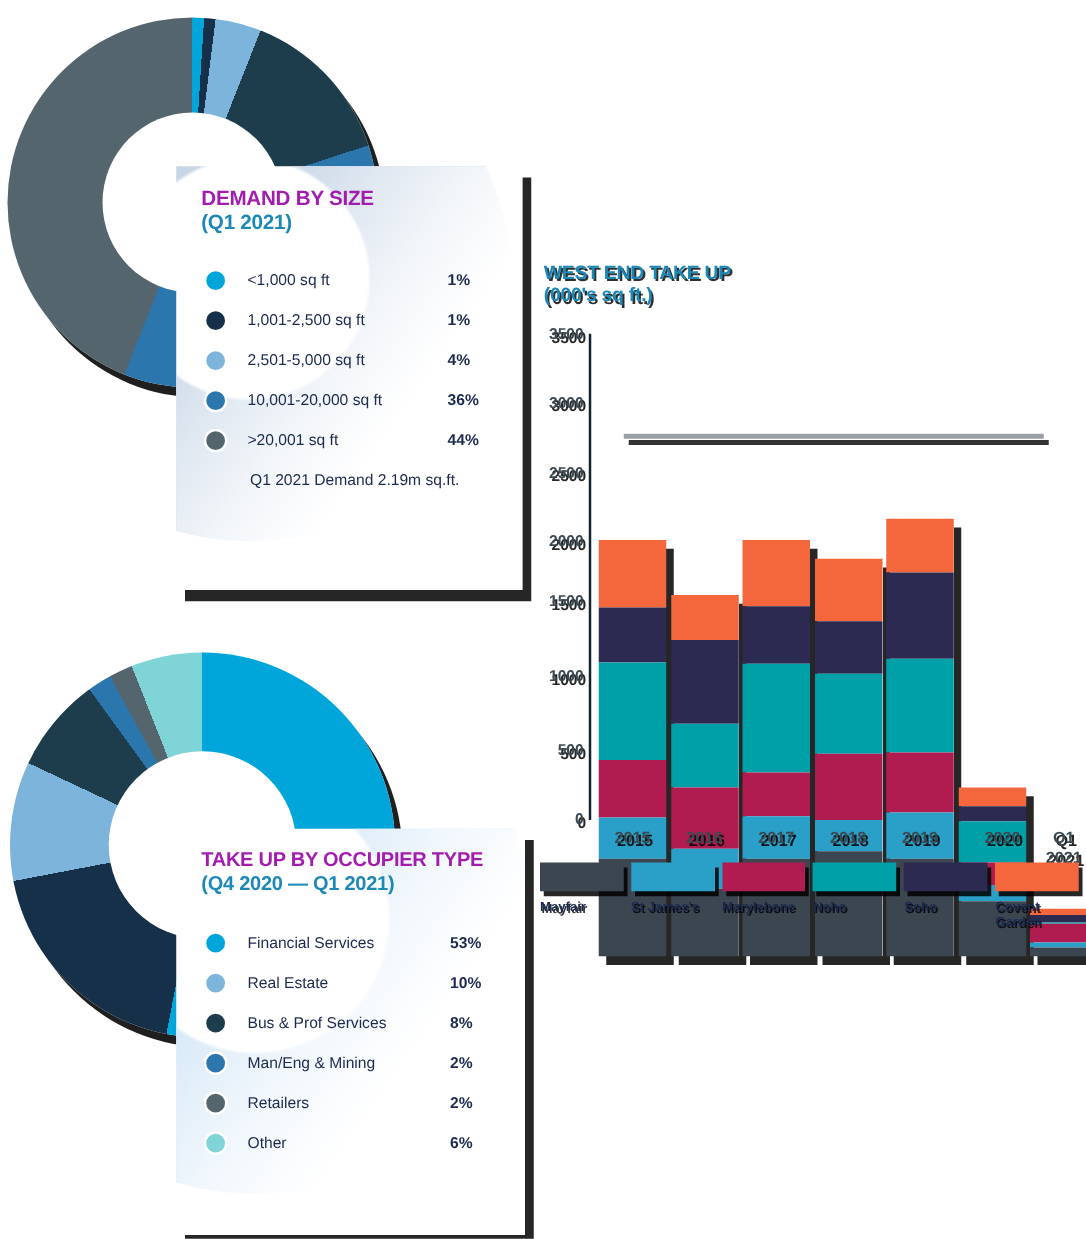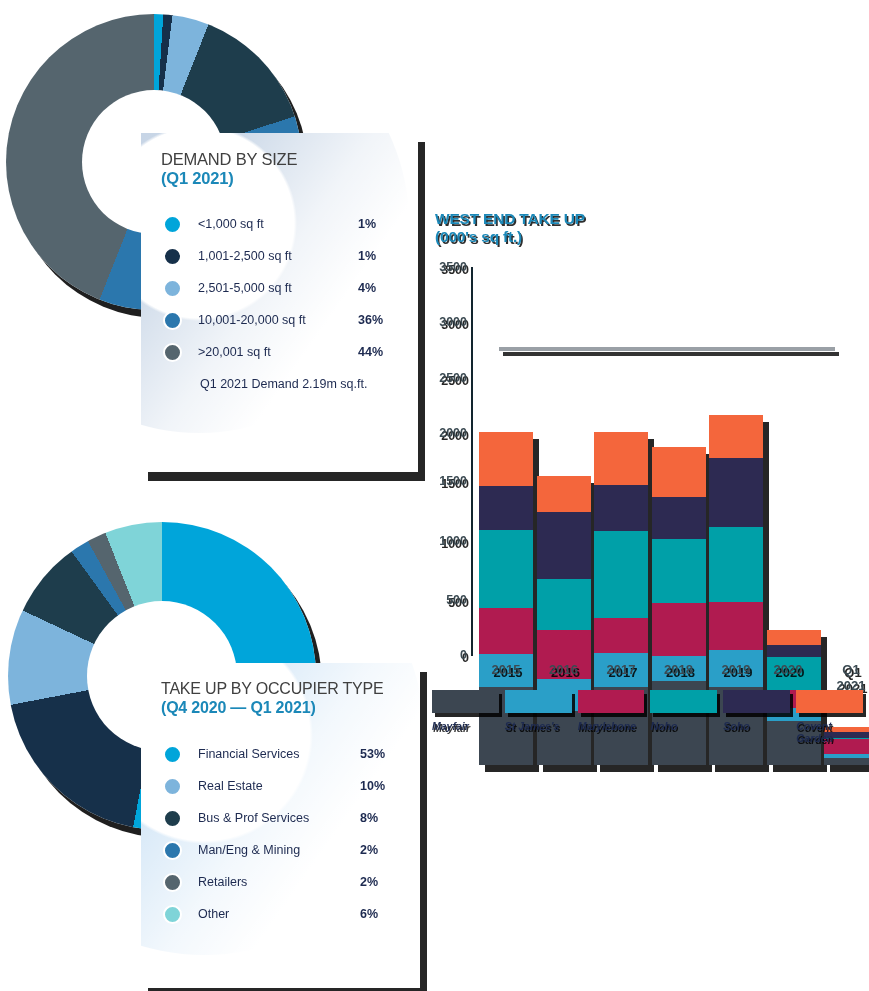--- a/index.html
+++ b/index.html
@@ -82,22 +82,22 @@
         rgba(255,255,255,0.15) 20%,
         rgba(255,255,255,0.75) 45%,
         rgba(255,255,255,1) 62%);
     pointer-events: none;
   }
 
   .card-inner { position: relative; z-index: 3; }
 
   .card-title {
     font-size: 16.5px;
-    font-weight: normal;
-    color: #404040;
+    font-weight: bold;
+    color: #a21caf;
     letter-spacing: -0.2px;
     line-height: 1.13;
   }
   .card-subtitle {
     font-size: 16.5px;
     font-weight: bold;
     color: #1b88b8;
     letter-spacing: -0.2px;
     line-height: 1.2;
   }
@@ -217,21 +217,20 @@
     box-shadow: 4px 5px 0 rgba(0,0,0,0.8);
     z-index: 6;
   }
 
   
   .bc-legend {
     position: absolute;
     left: 7px; top: 485px;
     width: 437px;
     display: flex;
-    font-style: italic;
   }
   .bc-legend-item { position: relative; }
   .bc-swatch {
     height: 23px;
     box-shadow: 3px 4px 0 rgba(0,0,0,0.85);
   }
   .bc-swatch-label {
     margin-top: 7px;
     font-size: 10.5px;
     font-weight: bold;
@@ -405,21 +404,21 @@
         <div class="bar-col" style="left: 341.5px; width: 54px; height: 450px;">
           <div class="bar-stack" style="height: 135.246px;">
             <div class="bar-seg" style="background: rgb(244, 102, 60); height: 15.52px;"></div>
             <div class="bar-seg" style="background: rgb(45, 42, 82); height: 12.1943px;"></div>
             <div class="bar-seg" style="background: rgb(0, 160, 168); height: 32.1486px;"></div>
             <div class="bar-seg" style="background: rgb(176, 27, 80); height: 18.8457px;"></div>
             <div class="bar-seg" style="background: rgb(42, 159, 200); height: 12.1943px;"></div>
             <div class="bar-seg" style="background: rgb(60, 70, 81); height: 44.3429px;"></div>
           </div>
         </div>
-        <div class="x-tick" style="left: 330px; width: 66px; top: 457px;">2020</div>
+        <div class="x-tick" style="left: 344px; width: 66px; top: 457px;">2020</div>
         <div class="bar-col" style="left: 399px; width: 54px; height: 450px;">
           <div class="bar-stack" style="height: 37.6914px;">
             <div class="bar-seg" style="background: rgb(244, 102, 60); height: 4.43429px;"></div>
             <div class="bar-seg" style="background: rgb(45, 42, 82); height: 6.09714px;"></div>
             <div class="bar-seg" style="background: rgb(0, 160, 168); height: 1.66286px;"></div>
             <div class="bar-seg" style="background: rgb(176, 27, 80); height: 14.4114px;"></div>
             <div class="bar-seg" style="background: rgb(42, 159, 200); height: 4.43429px;"></div>
             <div class="bar-seg" style="background: rgb(60, 70, 81); height: 6.65143px;"></div>
           </div>
         </div>

